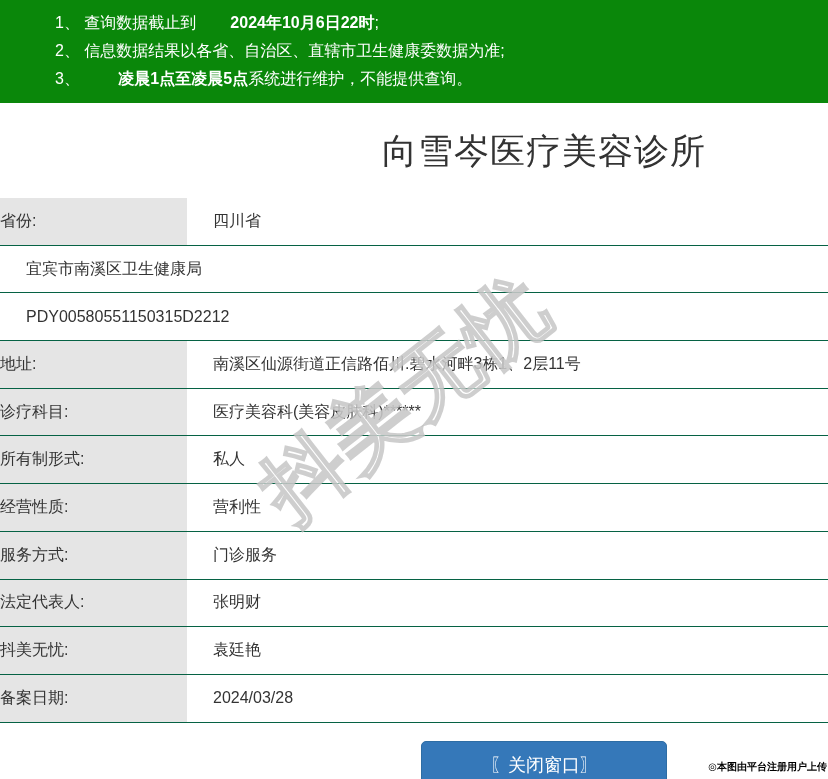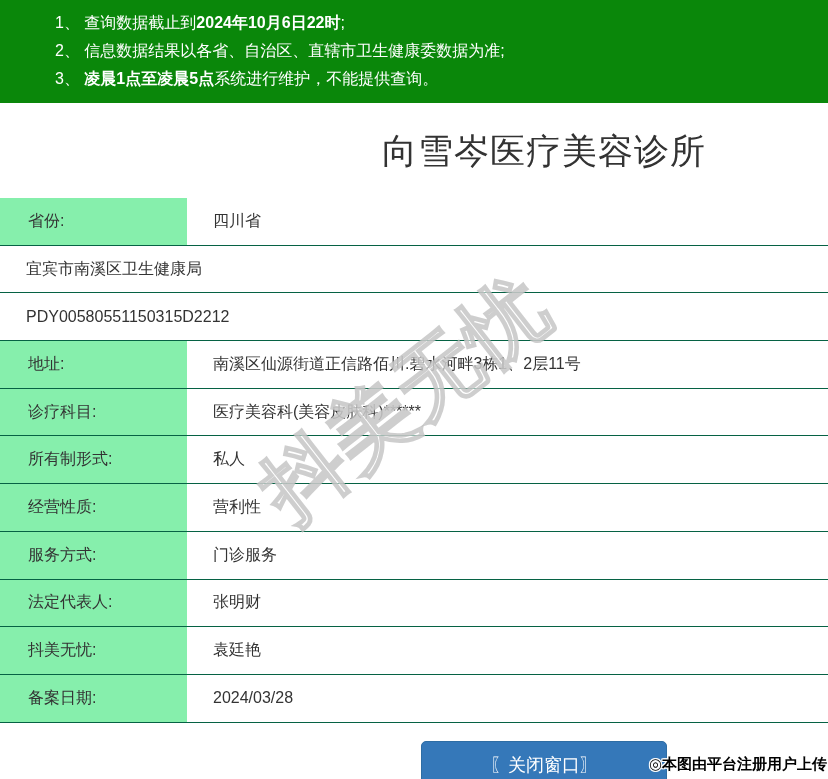--- a/index.html
+++ b/index.html
@@ -14,21 +14,21 @@
 
   
   .banner {
     width: 100%;
     background: #0a870a;
     color: #ffffff;
     padding: 9px 0 10px 55px;
     font-size: 16px;
     line-height: 28px;
   }
-  .banner .seg-bold { font-weight: bold; }
+  .banner .seg-bold { font-weight: bold; padding-left: 34px; }
 
   
   .title {
     padding-top: 25px;
     height: 95px;
     text-align: center;
     font-size: 35px;
     font-weight: 400;
     color: #333333;
     letter-spacing: 1px;
@@ -37,22 +37,21 @@
   
   .info-table { width: 100%; }
   .row {
     display: flex;
     align-items: stretch;
     height: 47.7px;
     border-bottom: 1px solid #066244;
   }
   .cell-label {
     width: 187px;
-    background: #86efac;
-    padding-left: 28px;
+    background: #e5e5e5;
     display: flex;
     align-items: center;
     font-size: 16px;
     color: #333333;
   }
   .cell-value {
     flex: 1;
     padding-left: 26px;
     display: flex;
     align-items: center;
@@ -93,21 +92,21 @@
     text-align: center;
     cursor: pointer;
     font-family: "Liberation Sans", "DejaVu Sans", sans-serif;
   }
 
   
   .attribution {
     position: absolute;
     right: 1px;
     bottom: 5px;
-    font-size: 15px;
+    font-size: 10px;
     font-weight: bold;
     color: #000000;
     text-shadow: -1px 0 0 #fff, 1px 0 0 #fff, 0 -1px 0 #fff, 0 1px 0 #fff,
                  -1px -1px 0 #fff, 1px 1px 0 #fff, -1px 1px 0 #fff, 1px -1px 0 #fff;
     z-index: 10;
     margin-top: 11px;
   }
 </style>
 </head>
 <body>

